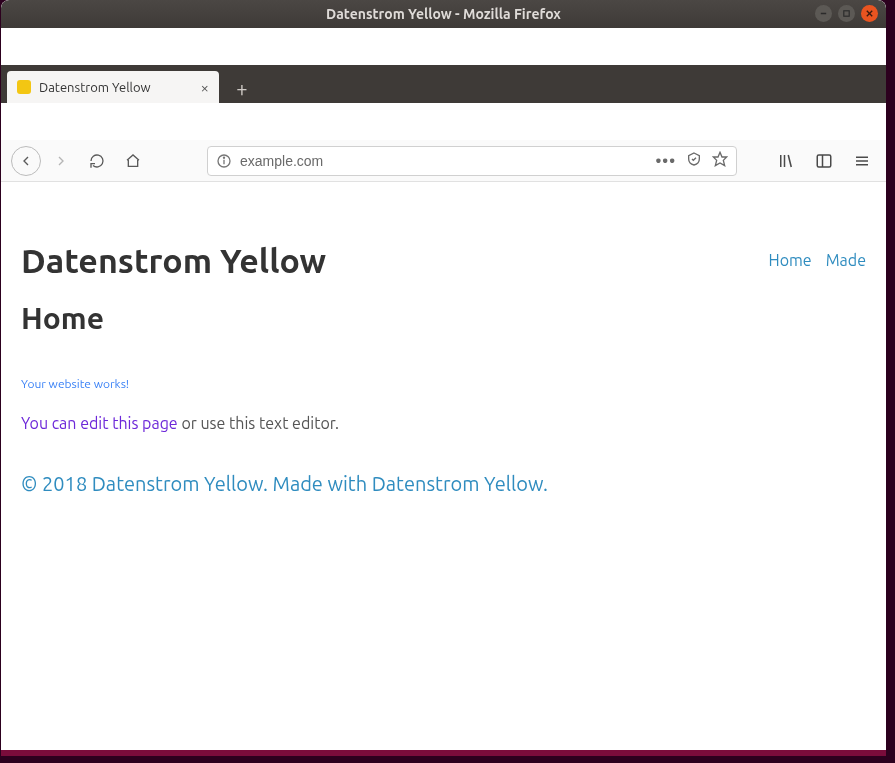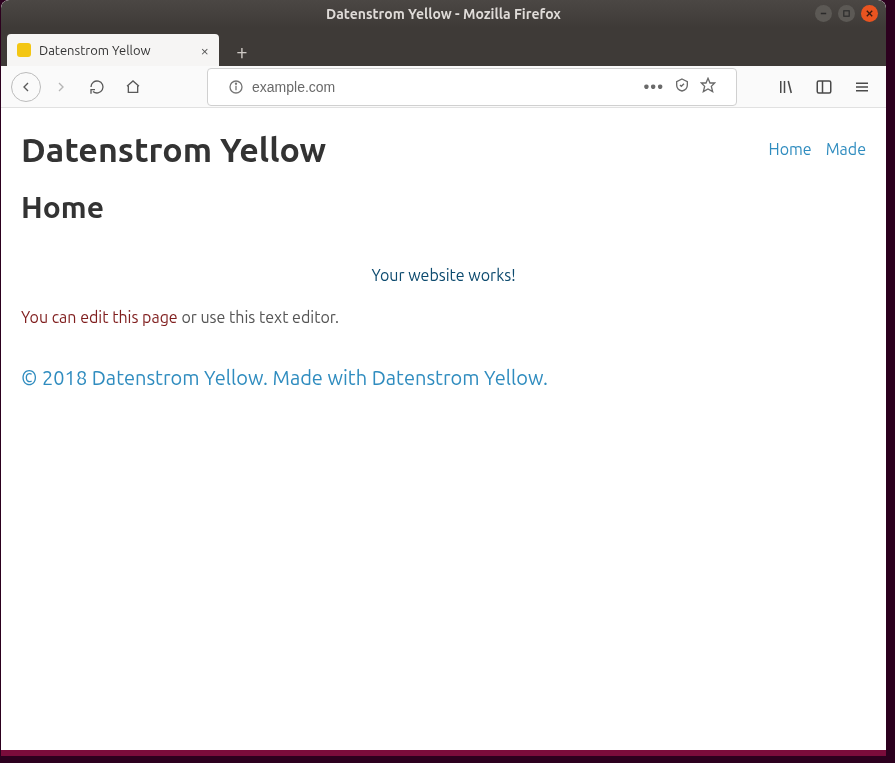--- a/index.html
+++ b/index.html
@@ -2,21 +2,21 @@
 <html><head>
 <meta charset="utf-8">
 <style>
   * { box-sizing: border-box; margin: 0; padding: 0; }
   html, body { width: 895px; height: 763px; font-family: "Ubuntu", "Segoe UI", sans-serif; overflow: hidden; }
   body { background: #2c001e; }
 
   .window {
     width: 885px; height: 756px; margin: 0 0 0 1px; background: #fff;
     border-top-left-radius: 8px; border-top-right-radius: 8px; overflow: hidden;
-    display: flex; flex-direction: column;
+    display: flex; flex-direction: column; gap: 37px;
   }
 
   
   .titlebar {
     height: 28px; background: linear-gradient(#4b4744,#3e3a37);
     display: flex; align-items: center; justify-content: center;
     position: relative; color: #dfdbd8; font-size: 14px; font-weight: bold;
     border-top-left-radius: 8px; border-top-right-radius: 8px;
   }
   .win-controls { position: absolute; right: 8px; top: 5px; display: flex; gap: 6px; }
@@ -48,45 +48,45 @@
   }
   .nav-btn {
     width: 32px; height: 32px; display: flex; align-items: center; justify-content: center;
     color: #5a5a5a; cursor: pointer; border-radius: 4px;
   }
   .nav-btn.disabled { color: #b5b5b5; cursor: default; }
   .nav-btn.circle { border: 1px solid #bcbcbc; border-radius: 50%; width: 30px; height: 30px; }
   .nav-btn svg { width: 16px; height: 16px; }
   .spacer-small { width: 50px; }
   .urlbar {
-    flex: 1; height: 38px; border: 1px solid #d0d0d0; border-radius: 4px;
-    display: flex; align-items: center; padding: 0 20px; background: #fff; max-width: 530px;
+    flex: 1; height: 30px; border: 1px solid #d0d0d0; border-radius: 4px;
+    display: flex; align-items: center; padding: 0 8px; background: #fff; max-width: 530px;
   }
   .urlbar .info-icon { width: 16px; height: 16px; margin-right: 8px; color: #777; }
   .urlbar input {
     flex: 1; border: none; outline: none; font-size: 14px; color: #6a6a6a; background: transparent;
   }
   .urlbar .url-actions { display: flex; align-items: center; gap: 10px; color: #6a6a6a; }
   .url-actions .dots { letter-spacing: 1px; font-weight: bold; cursor: pointer; }
   .url-actions svg { width: 16px; height: 16px; cursor: pointer; }
 
   .right-tools { margin-left: auto; display: flex; align-items: center; gap: 10px; color: #4a4a4a; }
   .right-tools .tool { width: 28px; height: 28px; display: flex; align-items: center; justify-content: center; cursor: pointer; }
   .right-tools svg { width: 18px; height: 18px; }
 
   
   .page { flex: 1; overflow: auto; background: #fff; padding: 22px 20px; }
   .page-header { display: flex; align-items: center; }
   .site-title { font-size: 34px; font-weight: 600; color: #333; }
   .page-nav { margin-left: auto; display: flex; gap: 14px; font-size: 16px; }
   .page-nav a { color: #2f8cbf; text-decoration: none; cursor: pointer; }
   .page h2 { font-size: 30px; font-weight: 600; color: #333; margin-top: 22px; }
-  .intro { margin-top: 42px; color: #0c4a6e; font-size: 16px; text-align: center; }
+  .intro { margin-top: 42px; color: #3b82f6; font-size: 12px; }
   .para2 { margin-top: 24px; font-size: 16px; color: #555; }
-  .para2 a { color: #7f1d1d; text-decoration: none; cursor: pointer; margin-top: 16px; }
+  .para2 a { color: #6d28d9; text-decoration: none; cursor: pointer; margin-top: 16px; }
   .footer { margin-top: 40px; font-size: 20px; }
   .footer a { color: #2f8cbf; text-decoration: none; cursor: pointer; }
   .bottom-bar { height: 6px; background: #7a0c3b; }
 </style>
 </head>
 <body>
 
 <div class="window">
   <div class="titlebar">
     <span>Datenstrom Yellow - Mozilla Firefox</span>

